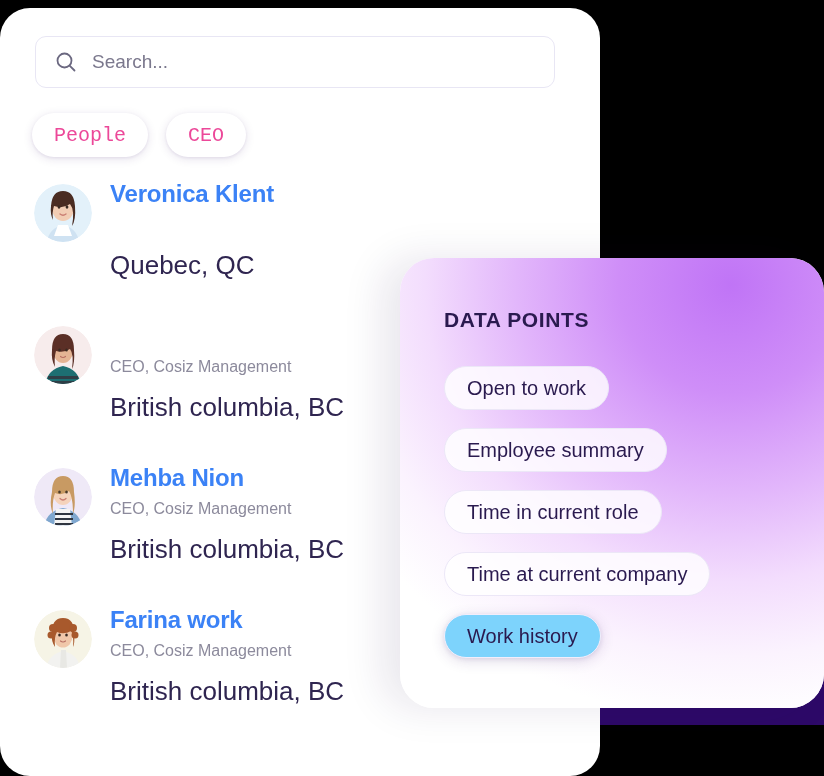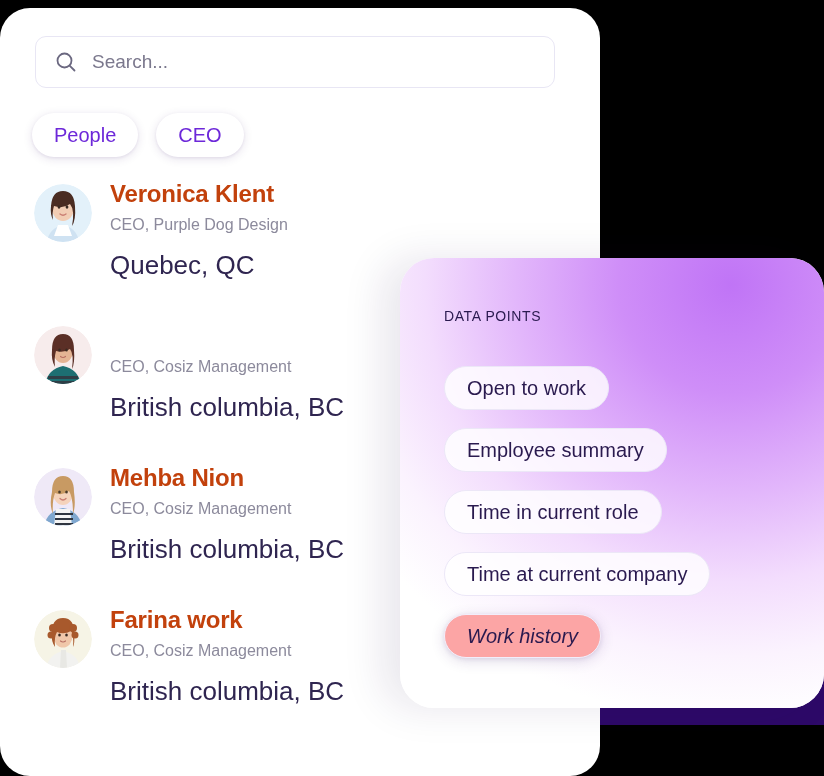--- a/index.html
+++ b/index.html
@@ -38,35 +38,36 @@
     font-family:"Liberation Sans", sans-serif; font-size:19px;
     color:#6b6880; width:400px;
   }
   .search-input::placeholder{ color:#7b788d; }
 
   
   .chips{ position:absolute; left:32px; top:105px; display:flex; gap:18px; }
   .chip{
     background:#fff; border-radius:22px; height:44px;
     display:flex; align-items:center; padding:0 22px;
-    font-size:20px; color:#6d28d9; font-weight:500;
+    font-size:20px; color:#ec4899; font-weight:500;
     box-shadow:0 2px 10px rgba(60,30,110,.13), 0 1px 3px rgba(60,30,110,.08);
     white-space:nowrap;
+    font-family:Liberation Mono, monospace;
   }
 
   
   .person-list{ position:absolute; left:34px; top:172px; width:540px; }
   .person{ position:relative; height:142px; }
   .avatar{
     position:absolute; left:0; top:4px; width:58px; height:58px;
     border-radius:50%; overflow:hidden;
   }
   .p-name{
     position:absolute; left:76px; top:0px;
-    font-size:24px; font-weight:700; color:#c2410c; letter-spacing:-.2px;
+    font-size:24px; font-weight:700; color:#3b82f6; letter-spacing:-.2px;
   }
   .p-role{
     position:absolute; left:76px; top:36px;
     font-size:16px; color:#8c8a9c;
   }
   .p-loc{
     position:absolute; left:76px; top:70px;
     font-size:26px; color:#2f2550;
   }
 
@@ -76,34 +77,33 @@
     border-radius:34px; overflow:hidden; background:#fff;
     box-shadow:-18px 0 40px rgba(40,20,80,.10);
   }
   .dp-gradient{
     position:absolute; inset:0;
     background:
       radial-gradient(120% 110% at 78% 6%, #c074f6 0%, #cf8ef8 22%, #e2b6fb 42%, #f3ddfd 60%, #fbf3fe 75%, #ffffff 88%);
   }
   .dp-title{
     position:absolute; left:44px; top:50px;
-    font-size:14px; letter-spacing:.6px; color:#2a1a4f; font-weight:400;
+    font-size:21px; letter-spacing:.6px; color:#2a1a4f; font-weight:700;
   }
   .dp-list{ position:absolute; left:44px; top:108px; }
   .dp-chip{
     display:inline-flex; align-items:center; height:44px; padding:0 22px;
     border:1.5px solid #ece7f7; border-radius:22px;
     background:rgba(255,255,255,.82);
     font-size:20px; color:#2a1a4f; margin-bottom:18px;
     white-space:nowrap;
   }
   .dp-chip.elevated{
-    background:#fca5a5; border-color:#f2eefb;
+    background:#7dd3fc; border-color:#f2eefb;
     box-shadow:0 3px 14px rgba(60,30,110,.16), 0 1px 4px rgba(60,30,110,.10);
-    font-style:italic;
   }
   .dp-row{ display:block; }
 </style>
 </head>
 <body>
 
 <div id="stage">
 
   <div class="accent-slab"></div>
 
@@ -138,21 +138,20 @@
               <path d="M20 52 l4-11 h10 l4 11 z" fill="#ffffff"></path>
               <ellipse cx="29" cy="24" rx="11" ry="13" fill="#f2cdb4"></ellipse>
               <path d="M17 22 q1-15 12-15 q11 0 12 15 q1 14-3 20 q3-16-2-22 q-7 5-16 2 q-2 6-1 14 q-3-6-2-14z" fill="#4a2c22"></path>
               <ellipse cx="25" cy="23" rx="1.4" ry="1.7" fill="#3a2a22"></ellipse>
               <ellipse cx="33" cy="23" rx="1.4" ry="1.7" fill="#3a2a22"></ellipse>
               <path d="M26 30 q3 2.5 6 0" stroke="#c97d72" stroke-width="1.3" fill="none" stroke-linecap="round"></path>
             </g>
           </svg>
         </div>
         <div class="p-name">Veronica Klent</div>
-        <div class="p-role">CEO, Purple Dog Design</div>
         <div class="p-loc">Quebec, QC</div>
       </div>
 
       <div class="person">
         <div class="avatar">
           <svg viewBox="0 0 58 58" width="58" height="58">
             <circle cx="29" cy="29" r="29" fill="#f7ecec"></circle>
             <g clip-path="url(#c2)">
               <clipPath id="c2">
                   <circle cx="29" cy="29" r="29"></circle>

